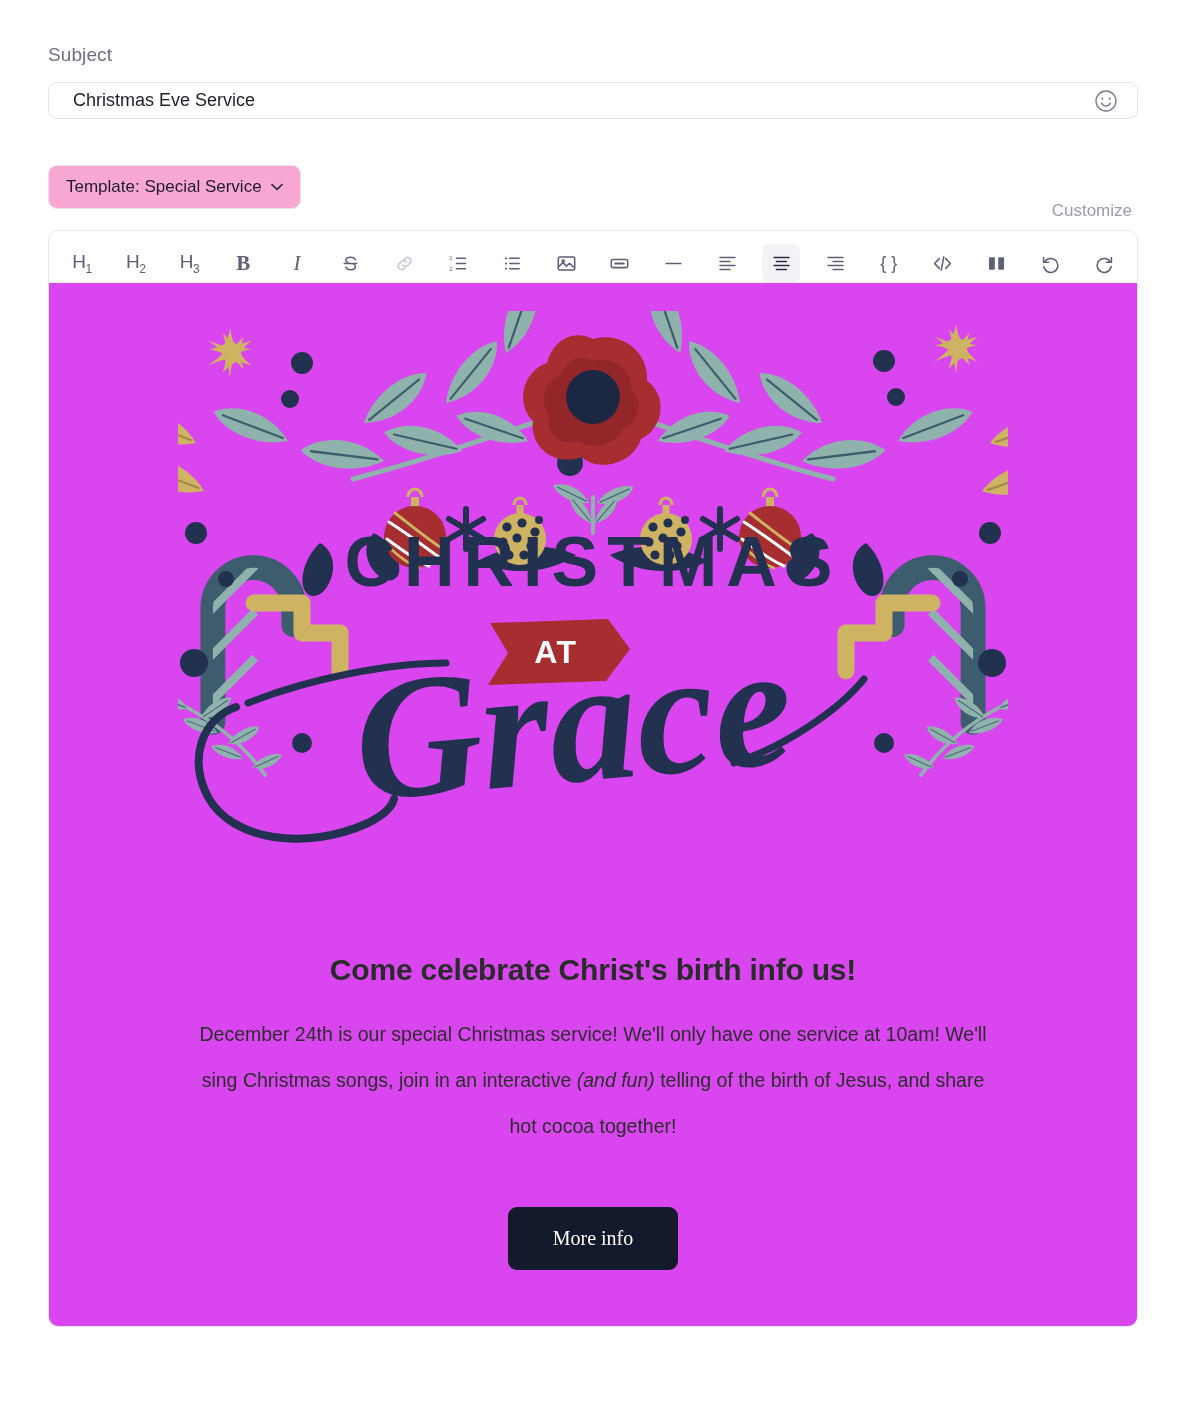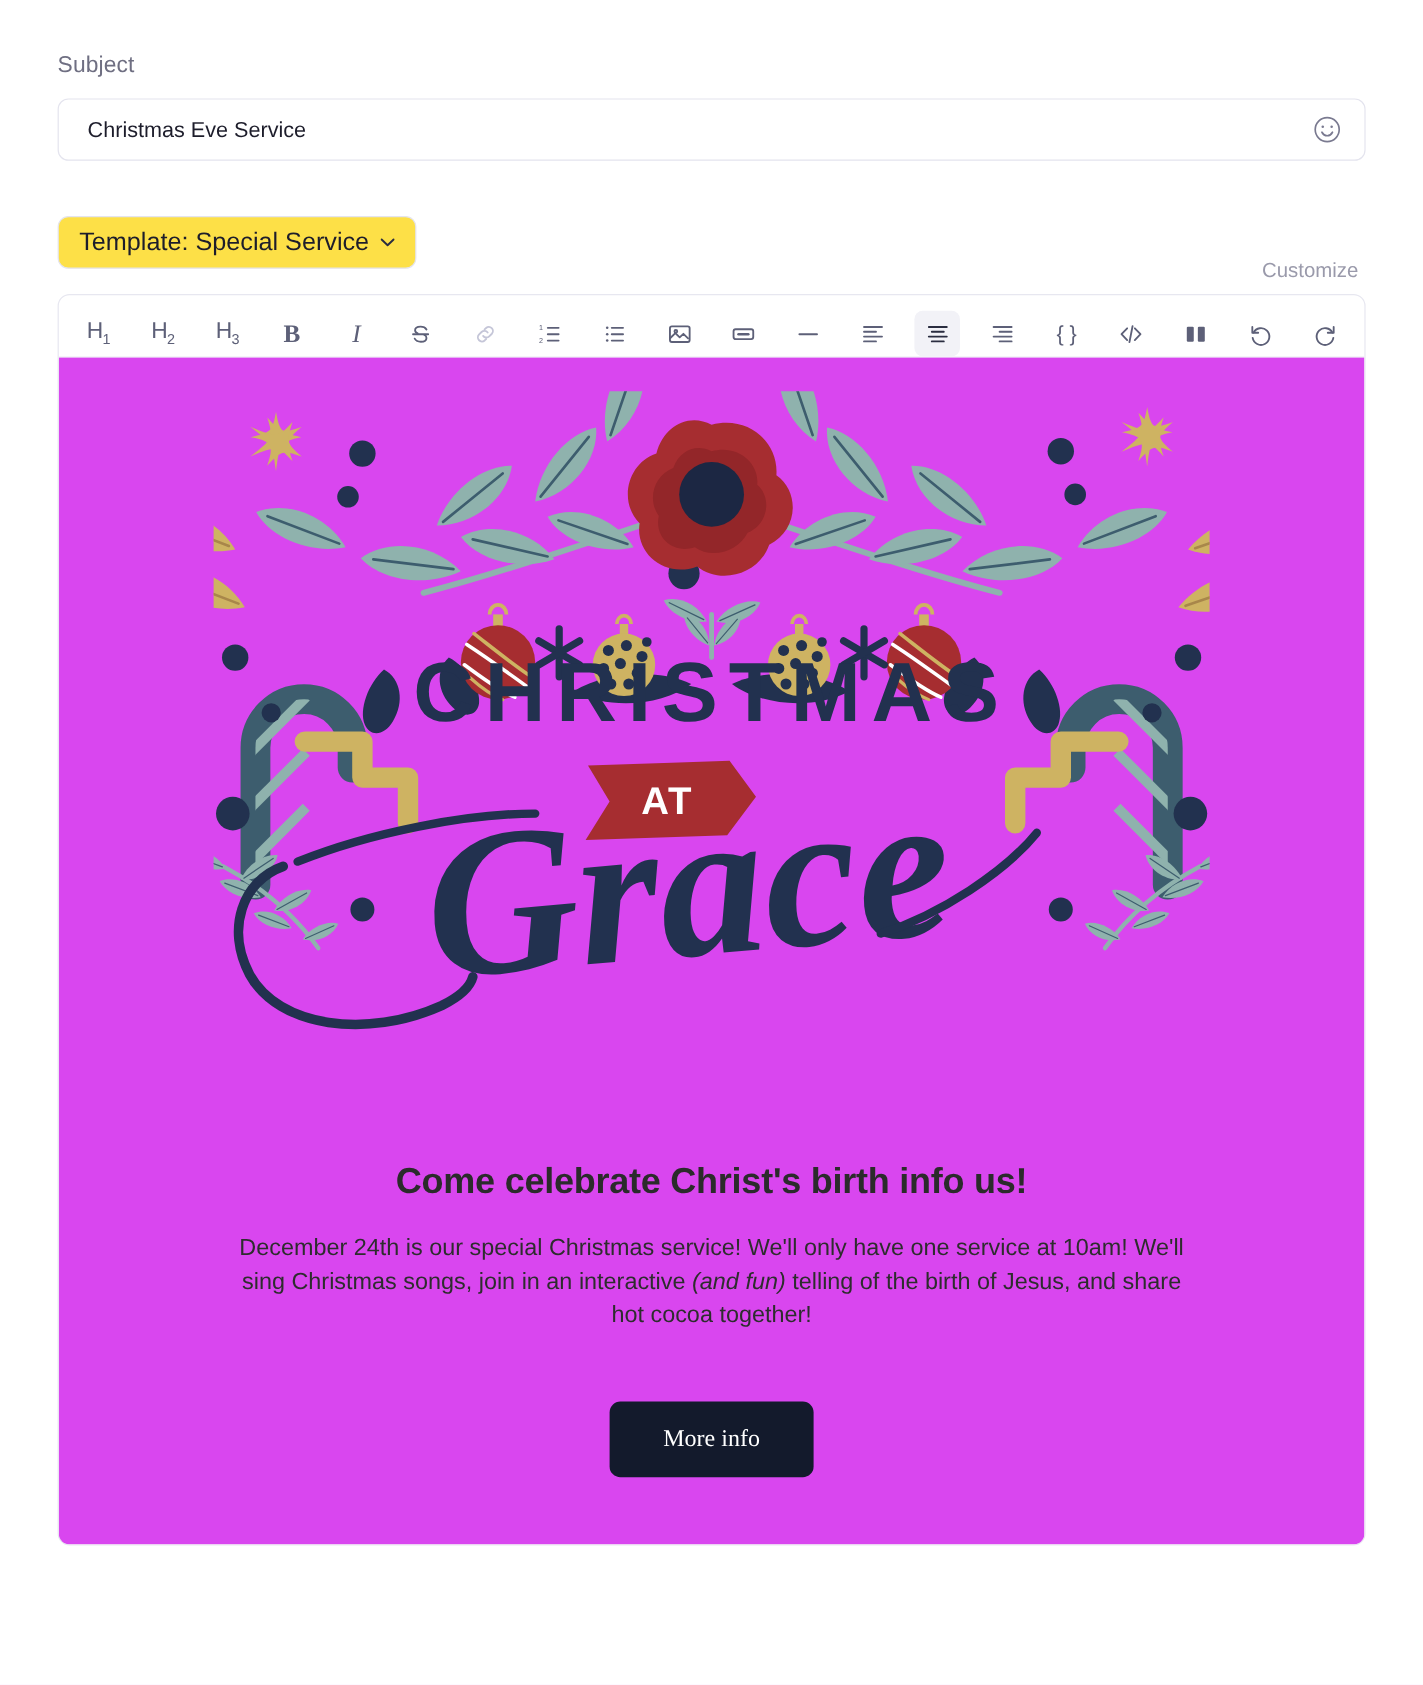--- a/index.html
+++ b/index.html
@@ -14,21 +14,21 @@
   
   .subject-label {
     font-size: 19px;
     color: #6f6f82;
     letter-spacing: .1px;
     padding-top: 44px;
   }
   .subject-field {
     position: relative;
     margin-top: 16px;
-    height: 52px;
+    height: 37px;
     border: 1px solid #e4e4ee;
     border-radius: 9px;
     background: #fff;
     display: flex;
     align-items: flex-start;
   }
   .subject-input {
     border: 0; outline: 0; background: transparent;
     font-family: "Liberation Sans", sans-serif;
     font-size: 18px; color: #1d1d2b;
@@ -47,22 +47,22 @@
   .template-row {
     margin-top: 46px;
     height: 44px;
     display: flex; align-items: center;
     justify-content: space-between;
   }
   .template-select {
     display: inline-flex; align-items: center; gap: 9px;
     height: 44px; padding: 0 17px;
     border: 1px solid #e4e4ee; border-radius: 9px;
-    background: #fde047; cursor: pointer;
-    font-size: 21px; color: #1d1d2b;
+    background: #f9a8d4; cursor: pointer;
+    font-size: 17px; color: #1d1d2b;
     font-family: "Liberation Sans", sans-serif;
   }
   .customize-link {
     font-size: 17px; color: #9a9aab; cursor: pointer;
     background: none; border: 0;
     font-family: "Liberation Sans", sans-serif;
     margin-top: 48px;
   }
 
   
@@ -102,21 +102,21 @@
   .headline {
     text-align: center;
     font-size: 30px; font-weight: bold;
     color: #2b2b2b;
     margin: 42px 0 0;
     letter-spacing: -.2px;
   }
   .body-copy {
     width: 800px; margin: 24px auto 0;
     text-align: center;
-    font-size: 19.5px; line-height: 28px;
+    font-size: 19.5px; line-height: 46px;
     color: #2d2d2d;
   }
   .body-copy em { font-style: italic; }
   .cta-wrap { text-align: center; margin-top: 58px; }
   .cta {
     display: inline-block;
     background: #131a2c; color: #fff;
     border: 0; border-radius: 9px;
     font-size: 20px;
     padding: 20px 45px;

